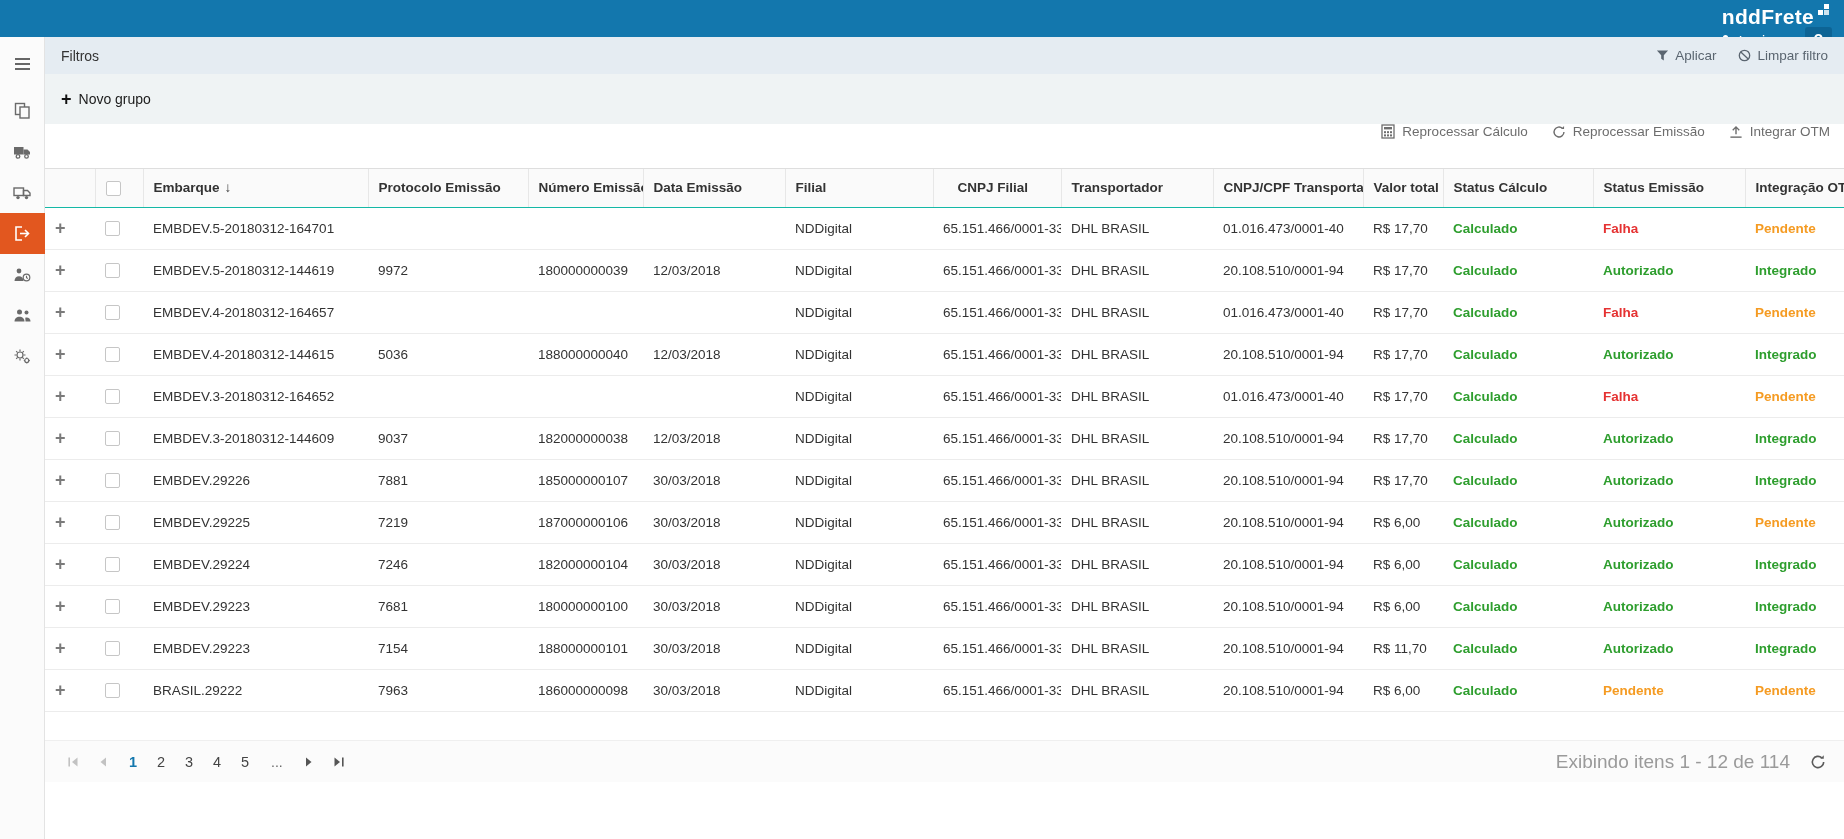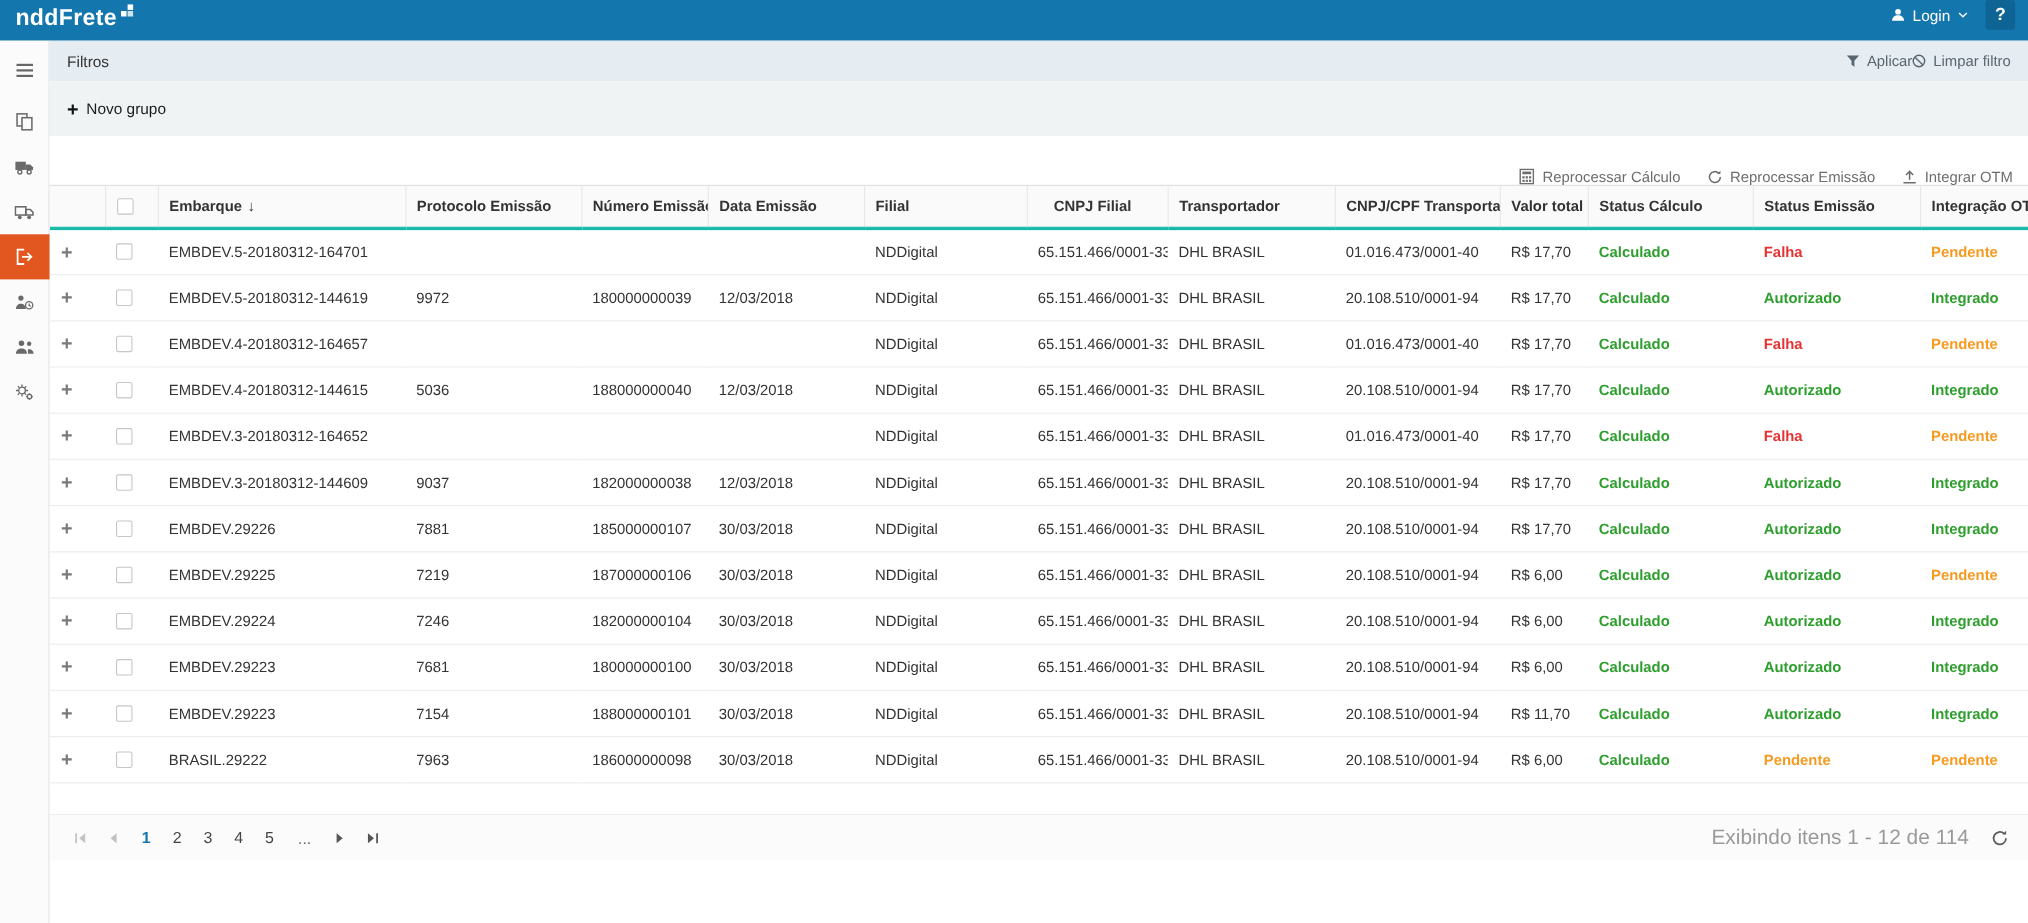--- a/index.html
+++ b/index.html
@@ -4,22 +4,22 @@
 <style>
   * { box-sizing: border-box; }
   html,body { margin:0; padding:0; }
   body {
     width:1844px; height:839px; overflow:hidden;
     font-family:"Liberation Sans", sans-serif; color:#333; background:#fff;
   }
 
   
   .topbar {
-    height:37px; background:#1377ad; display:flex; align-items:flex-start;
-    justify-content:space-between; padding:0 12px 0 14px;
+    height:37px; background:#1377ad; display:flex; align-items:flex-end;
+    justify-content:space-between; padding:0 12px 0 14px;flex-direction:column;
   }
   .brand { display:flex; align-items:flex-start; color:#fff; font-size:21px;
     font-weight:bold; letter-spacing:.3px; cursor:pointer; line-height:1; padding-top:6px;}
   .brand svg { margin-left:3px; margin-top:-3px; }
   .topbar-right { display:flex; align-items:center; gap:12px; color:#fff; }
   .login { display:flex; align-items:center; gap:7px; font-size:14px; cursor:pointer; padding:0 4px; }
   .help-btn { width:27px; height:27px; background:#0d6495; border-radius:3px;
     display:flex; align-items:center; justify-content:center; font-weight:bold;
     font-size:16px; color:#fff; cursor:pointer; }
 
@@ -32,44 +32,44 @@
   .side-btn.gap { margin-top:6px; }
   .side-btn.active { background:#e2571f; }
   main { flex:1; min-width:0; }
 
   .page-title { font-size:26px; font-weight:400; color:#4a4a4a; margin:0;
     padding:15px 0 13px 28px; }
 
   
   .filters-bar { height:37px; background:#e5ecf2; display:flex; align-items:center;
     justify-content:space-between; padding:0 16px; font-size:14px; color:#333; }
-  .filters-actions { display:flex; }
+  .filters-actions { display:flex; gap:22px; }
   .flink { display:flex; align-items:center; gap:6px; color:#5a6570;
     font-size:13.5px; cursor:pointer; }
   .group-area { background:#eff3f4; height:50px; display:flex; align-items:center;
     padding:0 16px; }
   .new-group { display:flex; align-items:center; gap:7px; font-size:14px;
     color:#1b1b1b; cursor:pointer; }
   .plus-glyph { font-weight:bold; font-size:18px; color:#111; line-height:1; }
 
   
-  .toolbar { display:flex; justify-content:flex-end; align-items:flex-end;
+  .toolbar { display:flex; justify-content:flex-end; align-items:flex-start;
     gap:24px; height:44px; padding-right:14px; background:#fff; }
   .tlink { display:flex; align-items:center; gap:7px; color:#6d6d6d;
     font-size:13.5px; cursor:pointer; }
 
   
   .grid-wrap { height:560px; overflow:scroll; border-top:1px solid #dedede; }
   .grid-wrap::-webkit-scrollbar { width:14px; height:14px; background:#f3f3f3; }
   .grid-wrap::-webkit-scrollbar-thumb { background:#b5b5b5; border-radius:7px;
     border:3px solid #f3f3f3; }
   .grid-wrap::-webkit-scrollbar-corner { background:#f3f3f3; }
   table { border-collapse:collapse; table-layout:fixed; width:1858px;
     margin-bottom:6px; font-size:13.5px; }
-  thead th { height:38px; background:#fafafa; border-bottom:3px solid #14b8a6;
+  thead th { height:38px; background:#fafafa; border-bottom:1px solid #14b8a6;
     border-right:1px solid #e7e7e7; font-weight:bold; color:#333; text-align:left;
     padding:0 10px; white-space:nowrap; overflow:hidden; }
   tbody td { height:42px; border-bottom:1px solid #ececec; padding:0 10px;
     white-space:nowrap; overflow:hidden; color:#333; }
   .expand-btn { color:#7a7a7a; font-size:18px; font-weight:bold; cursor:pointer; line-height:1; }
   input.cb { appearance:none; -webkit-appearance:none; width:15px; height:15px;
     border:1px solid #c6c6c6; border-radius:2px; background:#fff; margin:0;
     vertical-align:middle; cursor:pointer; }
   .sort-arrow { margin-left:5px; font-weight:bold; color:#333; }
 

